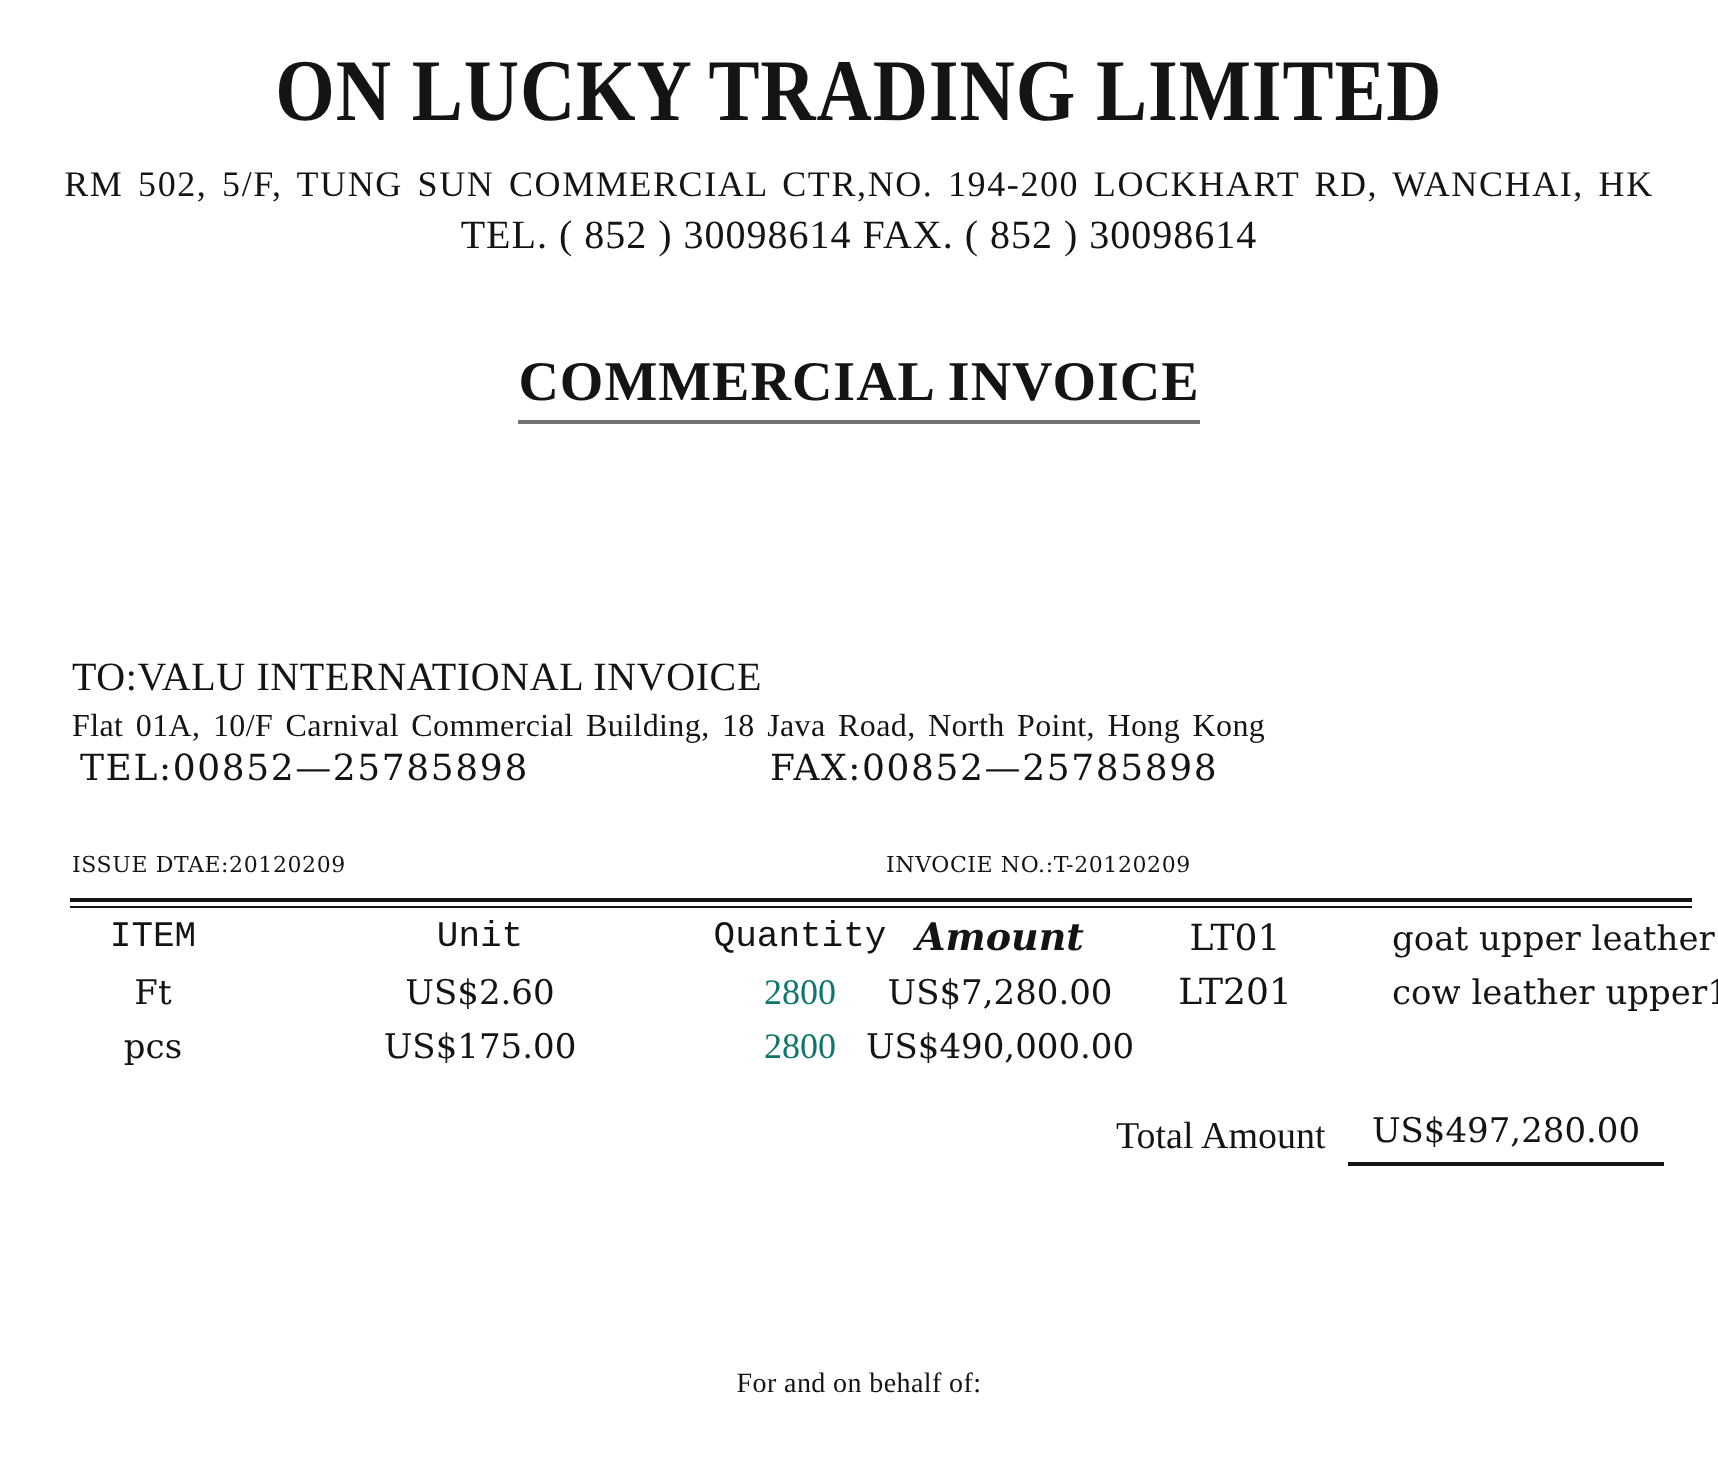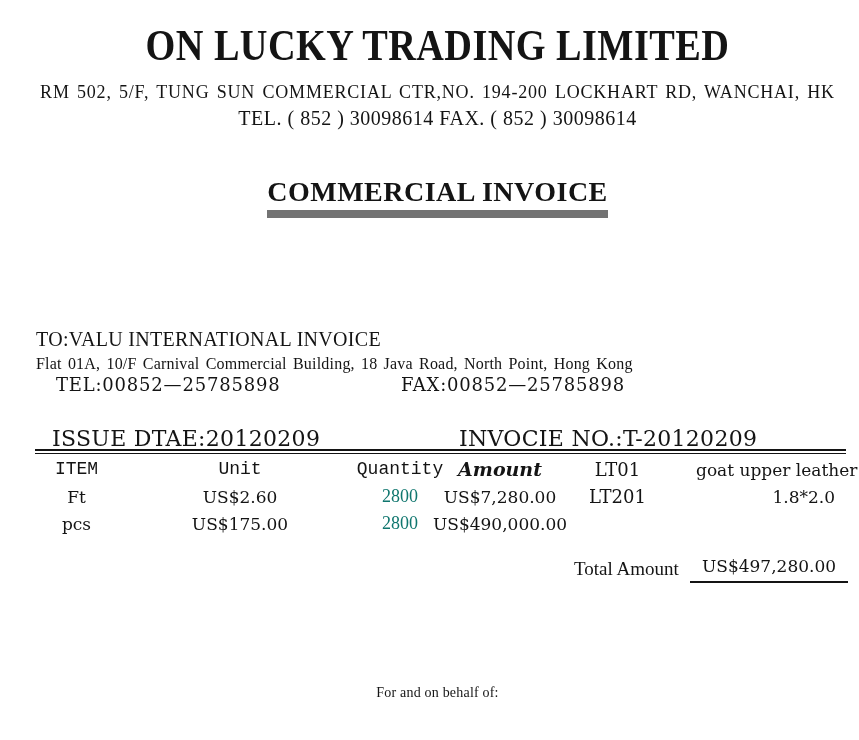--- a/index.html
+++ b/index.html
@@ -5,21 +5,21 @@
   html, body { margin: 0; padding: 0; background: #fff; }
   .page {
     position: relative;
     width: 859px;
     height: 740px;
     background: #ffffff;
     color: #141414;
     font-family: "Liberation Serif", serif;
     overflow: hidden;
   }
-  .abs { position: absolute; left: 16px; right: 0; }
+  .abs { position: absolute; left: 0; right: 0; }
   .center { text-align: center; }
 
   
   .company-name {
     top: 24px;
     font-weight: 700;
     font-size: 44px;
     line-height: 1;
     letter-spacing: 0.5px;
     white-space: nowrap;
@@ -43,21 +43,21 @@
     white-space: nowrap;
   }
 
   
   .doc-title-wrap { top: 176px; }
   .doc-title {
     display: inline-block;
     font-weight: 700;
     font-size: 28px;
     letter-spacing: 0.5px;
-    border-bottom: 8px solid #737373;
+    border-bottom: 2px solid #737373;
     padding-bottom: 2px;
   }
 
   
   .bill-to-name {
     top: 328px; left: 36px; right: auto;
     font-size: 20px;
     letter-spacing: 0.3px;
   }
   .bill-to-address {
@@ -75,21 +75,21 @@
     white-space: nowrap;
   }
   .bill-to-tel { left: 40px; }
   .bill-to-fax { left: 385px; }
 
   
   .meta-row { top: 426px; height: 24px; }
   .issue-date, .invoice-no {
     position: absolute;
     font-family: "DejaVu Serif", serif;
-    font-size: 22px;
+    font-size: 11px;
     letter-spacing: 0.3px;
     white-space: nowrap;
   }
   .issue-date { left: 36px; }
   .invoice-no { left: 443px; }
 
   
   .double-rule { top: 449px; left: 35px; right: auto; width: 811px; }
   .double-rule .thick { height: 2px; background: #141414; }
   .double-rule .thin { height: 1px; background: #141414; margin-top: 2px; }
@@ -219,20 +219,21 @@
       <span>goat upper leather</span>
       <span class="spec"></span>
     </div>
     <div class="cell c-unit">Ft</div>
     <div class="cell c-price">US$2.60</div>
     <div class="cell c-qty">2800</div>
     <div class="cell c-amount">US$7,280.00</div>
 
     <div class="cell c-item">LT201</div>
     <div class="cell c-desc">
+      <span>cow leather upper</span>
       <span class="spec">1.8*2.0</span>
     </div>
     <div class="cell c-unit">pcs</div>
     <div class="cell c-price">US$175.00</div>
     <div class="cell c-qty">2800</div>
     <div class="cell c-amount">US$490,000.00</div>
   </div>
 
   <div class="abs total-row">
     <span class="total-label">Total Amount</span>

